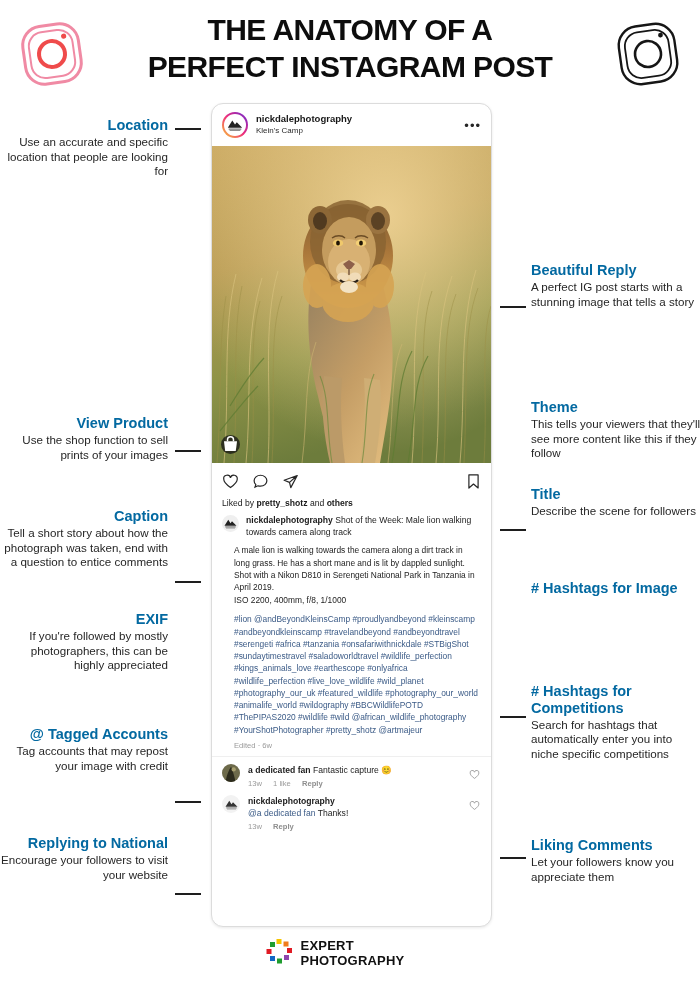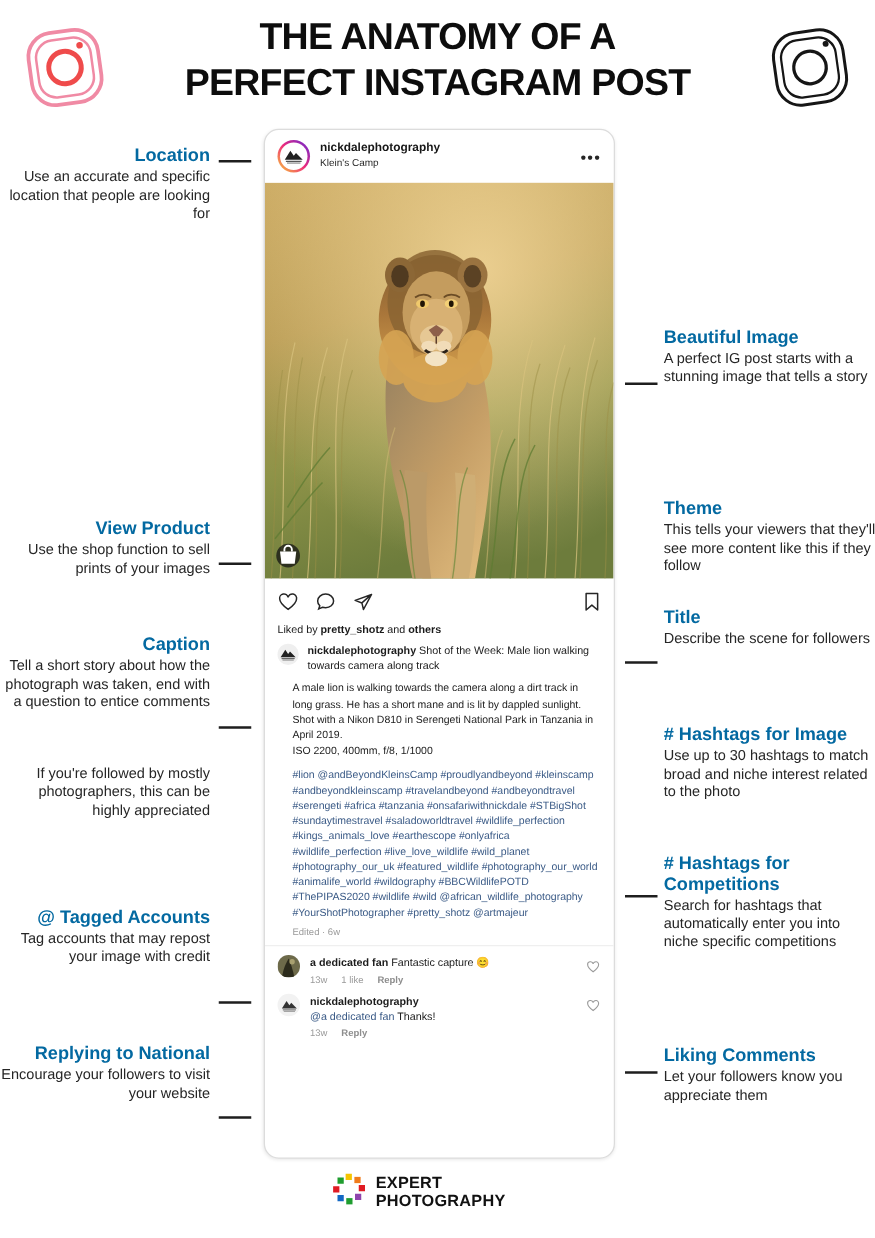--- a/index.html
+++ b/index.html
@@ -370,55 +370,55 @@
 </div>
 <div class="lead" style="left:175px;top:450px;width:26px;"></div>
 
 <div class="anno left" style="top:508px;">
   <div class="ttl">Caption</div>
   <div class="txt">Tell a short story about how the photograph was taken, end with a question to entice comments</div>
 </div>
 <div class="lead" style="left:175px;top:581px;width:26px;"></div>
 
 <div class="anno left" style="top:611px;">
+  <div class="ttl">EXIF</div>
   <div class="txt">If you're followed by mostly photographers, this can be highly appreciated</div>
 </div>
 
 <div class="anno left" style="top:726px;">
   <div class="ttl">@ Tagged Accounts</div>
   <div class="txt">Tag accounts that may repost your image with credit</div>
 </div>
 <div class="lead" style="left:175px;top:801px;width:26px;"></div>
 
 <div class="anno left" style="top:835px;">
   <div class="ttl">Replying to National</div>
   <div class="txt">Encourage your followers to visit your website</div>
 </div>
 <div class="lead" style="left:175px;top:893px;width:26px;"></div>
 
 <div class="anno right" style="top:262px;">
-  <div class="ttl">Beautiful Image</div>
+  <div class="ttl">Beautiful Reply</div>
   <div class="txt">A perfect IG post starts with a stunning image that tells a story</div>
 </div>
 <div class="lead" style="left:500px;top:306px;width:26px;"></div>
 
 <div class="anno right" style="top:399px;">
   <div class="ttl">Theme</div>
   <div class="txt">This tells your viewers that they'll see more content like this if they follow</div>
 </div>
 
 <div class="anno right" style="top:486px;">
   <div class="ttl">Title</div>
   <div class="txt">Describe the scene for followers</div>
 </div>
 <div class="lead" style="left:500px;top:529px;width:26px;"></div>
 
 <div class="anno right" style="top:580px;">
   <div class="ttl"># Hashtags for Image</div>
-  <div class="txt">Use up to 30 hashtags to match broad and niche interest related to the photo</div>
 </div>
 
 <div class="anno right" style="top:683px;">
   <div class="ttl"># Hashtags for Competitions</div>
   <div class="txt">Search for hashtags that automatically enter you into niche specific competitions</div>
 </div>
 <div class="lead" style="left:500px;top:716px;width:26px;"></div>
 
 <div class="anno right" style="top:837px;">
   <div class="ttl">Liking Comments</div>

